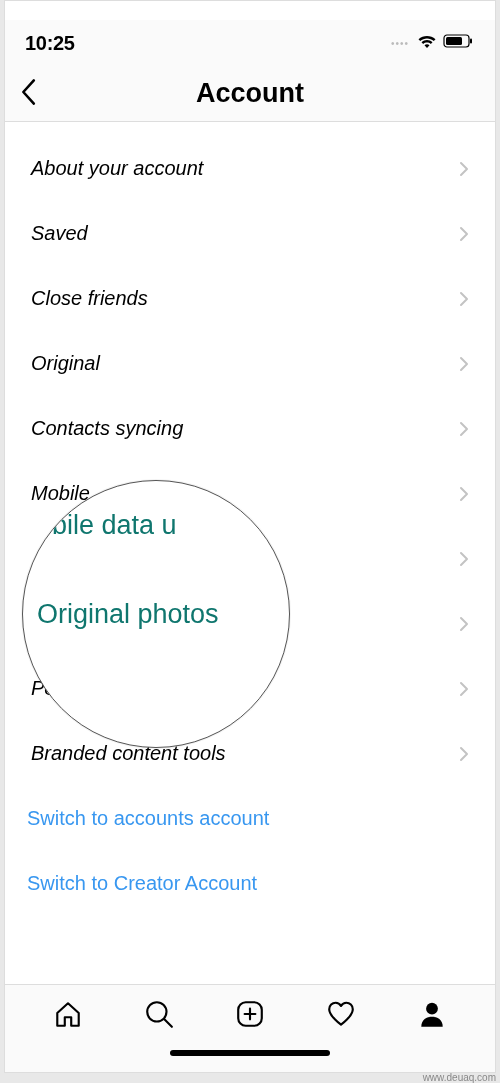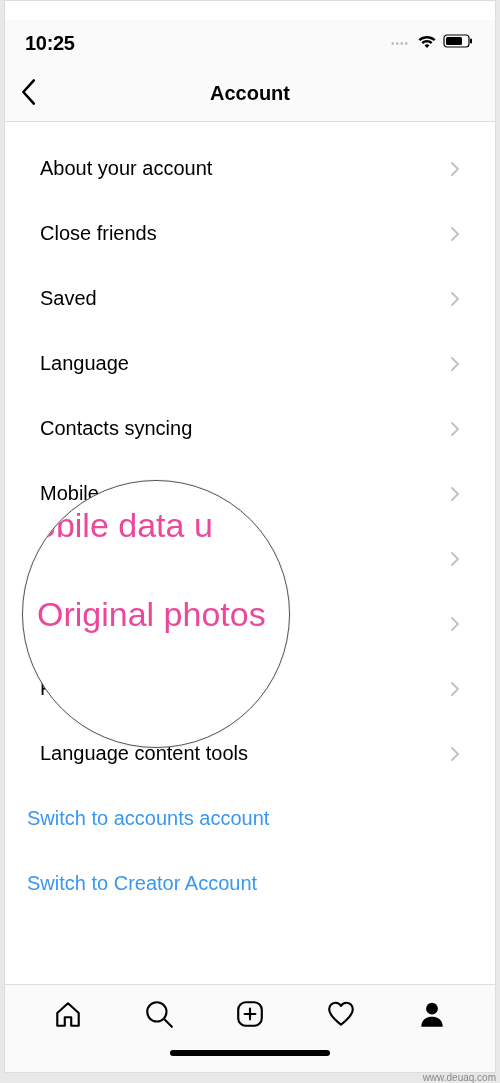--- a/index.html
+++ b/index.html
@@ -62,34 +62,35 @@
     }
     .back-btn {
       position: absolute;
       left: 14px;
       top: 50%;
       transform: translateY(-50%);
     }
     .nav-title {
       flex: 1;
       text-align: center;
-      font-size: 20px;
+      font-size: 27px;
       font-weight: 600;
     }
     .list {
       flex: 1;
       background: #fff;
       padding-top: 14px;
     }
     .row {
       height: 65px;
       display: flex;
       align-items: center;
       justify-content: space-between;
-      padding: 0 35px;
+      padding: 0 26px;
+      font-style: italic;
     }
     .row-label {
       font-size: 20px;
       color: #000;
     }
     .row-link {
       height: 65px;
       display: flex;
       align-items: center;
       padding: 0 22px;
@@ -147,22 +148,22 @@
       position: absolute;
       left: -12px;
       top: 0;
       width: 300px;
     }
     .mag-row {
       height: 89px;
       display: flex;
       align-items: center;
       padding-left: 26px;
-      font-size: 34px;
-      color: #ec4899;
+      font-size: 27px;
+      color: #0f766e;
     }
 
     .watermark {
       position: absolute;
       right: 4px;
       bottom: 0;
       font-size: 10px;
       color: #888;
       font-family: Arial, sans-serif;
     }
@@ -203,37 +204,37 @@
   <div class="list">
     <div class="row">
       <span class="row-label">About your account</span>
       <span class="chevron">
           <svg width="10" height="16" viewBox="0 0 10 16">
             <path d="M2 2 L8 8 L2 14" fill="none" stroke="#c3c3c3" stroke-width="2" stroke-linecap="round" stroke-linejoin="round"></path>
           </svg>
         </span>
     </div>
     <div class="row">
+      <span class="row-label">Saved</span>
+      <span class="chevron">
+          <svg width="10" height="16" viewBox="0 0 10 16">
+            <path d="M2 2 L8 8 L2 14" fill="none" stroke="#c3c3c3" stroke-width="2" stroke-linecap="round" stroke-linejoin="round"></path>
+          </svg>
+        </span>
+    </div>
+    <div class="row">
       <span class="row-label">Close friends</span>
       <span class="chevron">
           <svg width="10" height="16" viewBox="0 0 10 16">
             <path d="M2 2 L8 8 L2 14" fill="none" stroke="#c3c3c3" stroke-width="2" stroke-linecap="round" stroke-linejoin="round"></path>
           </svg>
         </span>
     </div>
     <div class="row">
-      <span class="row-label">Saved</span>
-      <span class="chevron">
-          <svg width="10" height="16" viewBox="0 0 10 16">
-            <path d="M2 2 L8 8 L2 14" fill="none" stroke="#c3c3c3" stroke-width="2" stroke-linecap="round" stroke-linejoin="round"></path>
-          </svg>
-        </span>
-    </div>
-    <div class="row">
-      <span class="row-label">Language</span>
+      <span class="row-label">Original</span>
       <span class="chevron">
           <svg width="10" height="16" viewBox="0 0 10 16">
             <path d="M2 2 L8 8 L2 14" fill="none" stroke="#c3c3c3" stroke-width="2" stroke-linecap="round" stroke-linejoin="round"></path>
           </svg>
         </span>
     </div>
     <div class="row">
       <span class="row-label">Contacts syncing</span>
       <span class="chevron">
           <svg width="10" height="16" viewBox="0 0 10 16">
@@ -267,21 +268,21 @@
     </div>
     <div class="row">
       <span class="row-label">Pos</span>
       <span class="chevron">
           <svg width="10" height="16" viewBox="0 0 10 16">
             <path d="M2 2 L8 8 L2 14" fill="none" stroke="#c3c3c3" stroke-width="2" stroke-linecap="round" stroke-linejoin="round"></path>
           </svg>
         </span>
     </div>
     <div class="row">
-      <span class="row-label">Language content tools</span>
+      <span class="row-label">Branded content tools</span>
       <span class="chevron">
           <svg width="10" height="16" viewBox="0 0 10 16">
             <path d="M2 2 L8 8 L2 14" fill="none" stroke="#c3c3c3" stroke-width="2" stroke-linecap="round" stroke-linejoin="round"></path>
           </svg>
         </span>
     </div>
 
     <div class="row-link">
       <span class="row-label">Switch to accounts account</span>
     </div>

